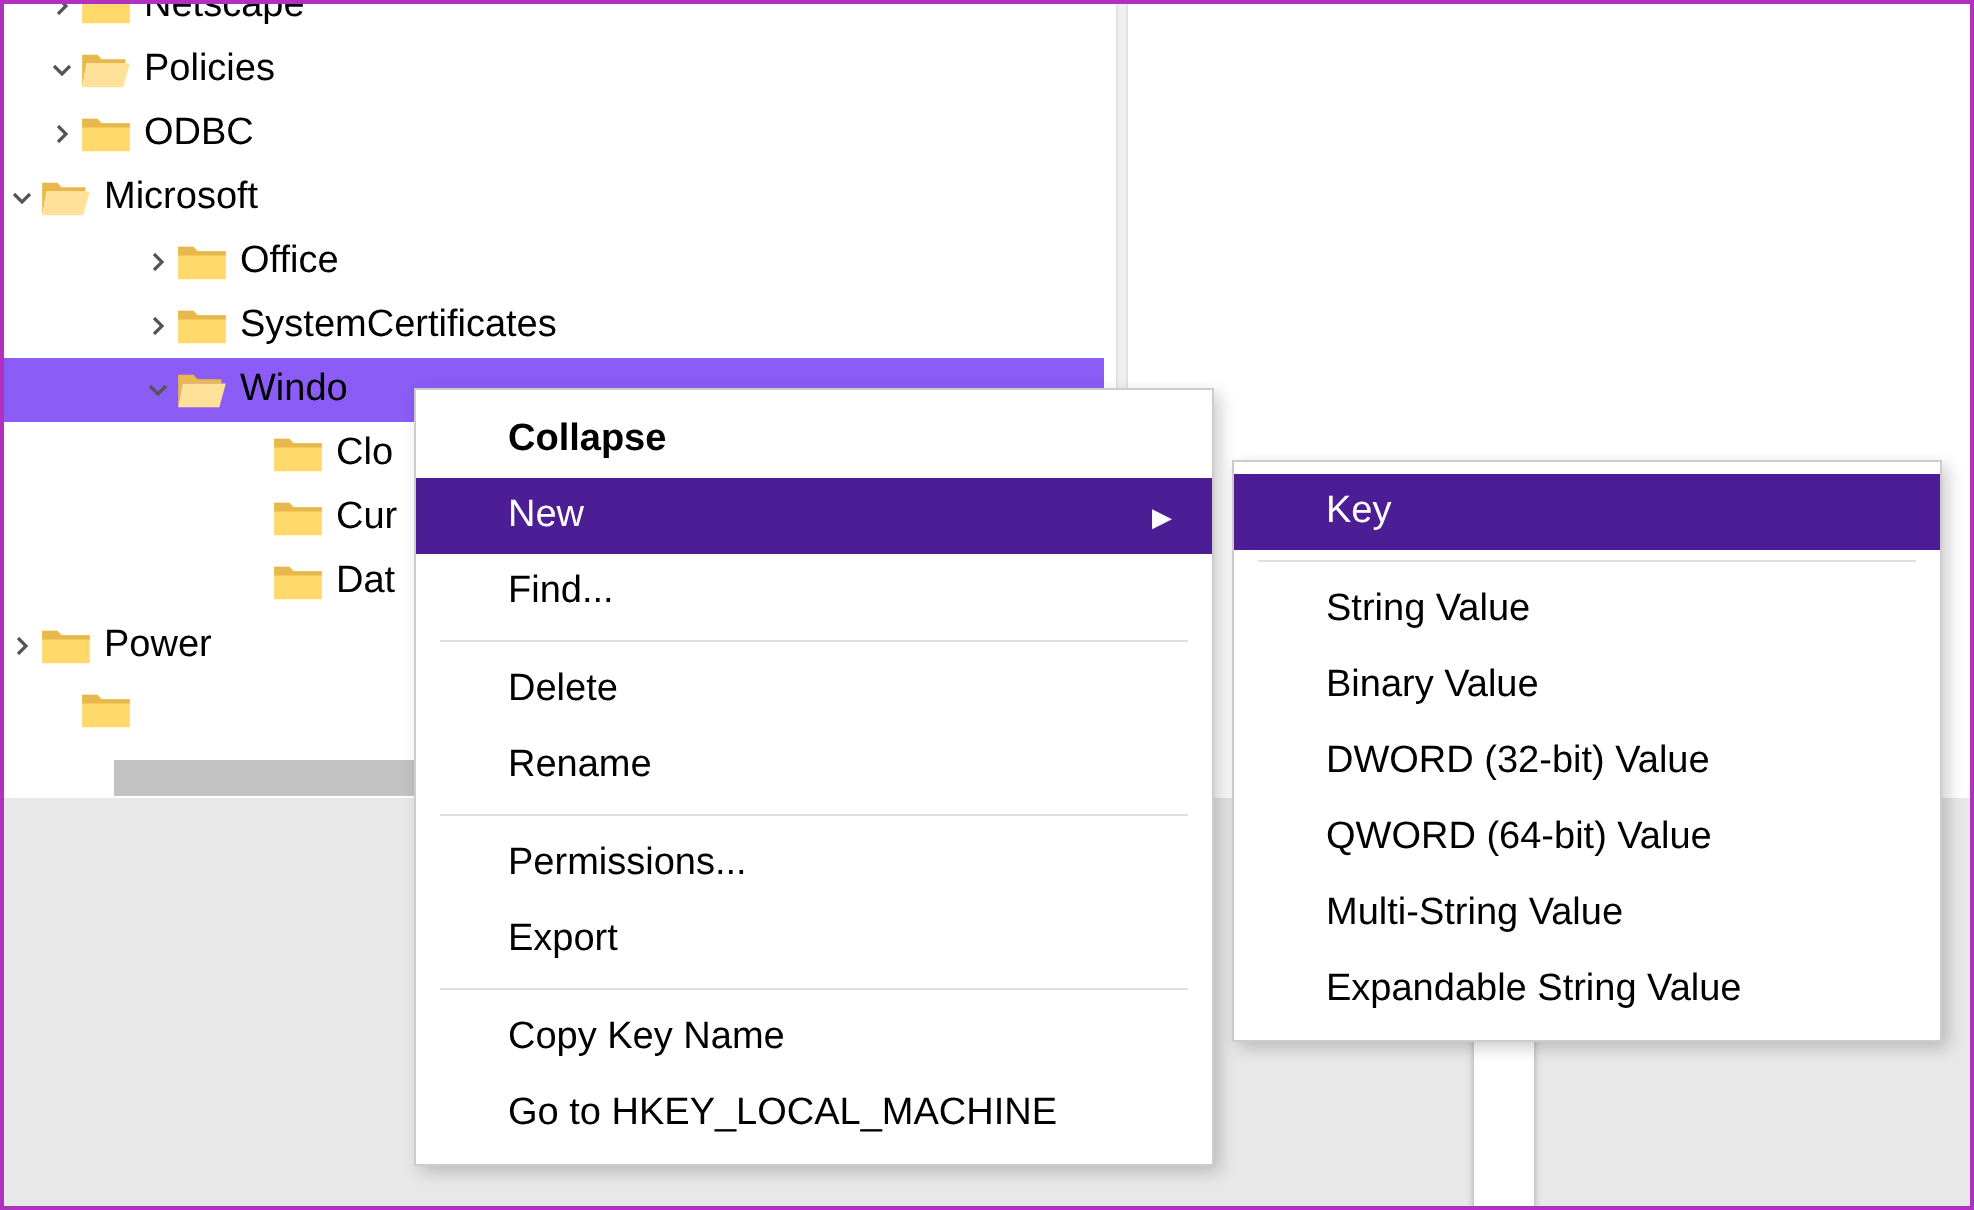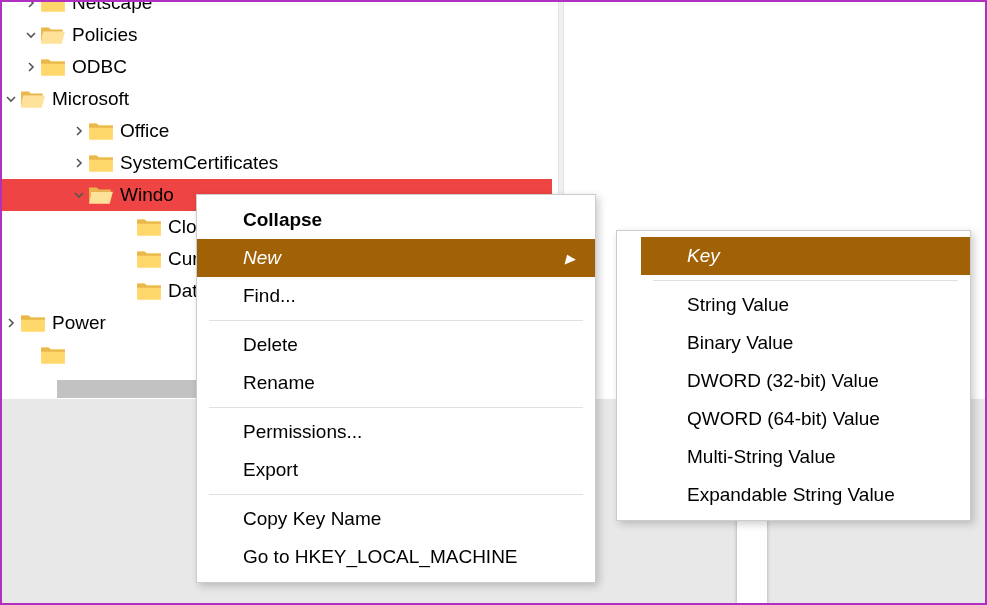--- a/index.html
+++ b/index.html
@@ -35,21 +35,21 @@
       user-select: none;
     }
     .chevron.empty { visibility: hidden; }
     .folder-icon {
       display: inline-flex;
       margin-right: 6px;
     }
     .folder-icon svg { width: 26px; height: 22px; }
     .tree-label { color: #000; }
     .tree-item.selected {
-      background: #ef4444;
+      background: #8b5cf6;
     }
     .tree-item.selected .tree-label { }
     
     .indent-0 { padding-left: 20px; }
     .indent-1 { }
     .indent-2 { padding-left: 68px; }
     .indent-3 { padding-left: 116px; }
 
     .scrollbar {
       position: absolute;
@@ -106,44 +106,42 @@
     }
 
     .context-menu {
       position: absolute;
       background: #fff;
       border: 1px solid #ccc;
       box-shadow: 3px 3px 8px rgba(0,0,0,0.2);
       padding: 6px 0;
     }
     .menu1 {
-      left: 194px;
+      left: 205px;
       top: 192px;
       width: 400px;
     }
     .menu2 {
       left: 614px;
       top: 228px;
       width: 355px;
-      padding-left: 24px;
     }
     .menu-item {
       display: flex;
       align-items: center;
       justify-content: space-between;
       height: 38px;
       padding: 0 20px 0 46px;
       color: #000;
       cursor: default;
     }
     .menu-item.bold { font-weight: 600; }
     .menu-item.highlighted {
-      background: #a16207;
+      background: #4c1d95;
       color: #fff;
-      font-style: italic;
     }
     .menu-item .sub-arrow {
       font-size: 13px;
     }
     .menu-sep {
       height: 1px;
       background: #e0e0e0;
       margin: 5px 12px;
     }
   </style>

